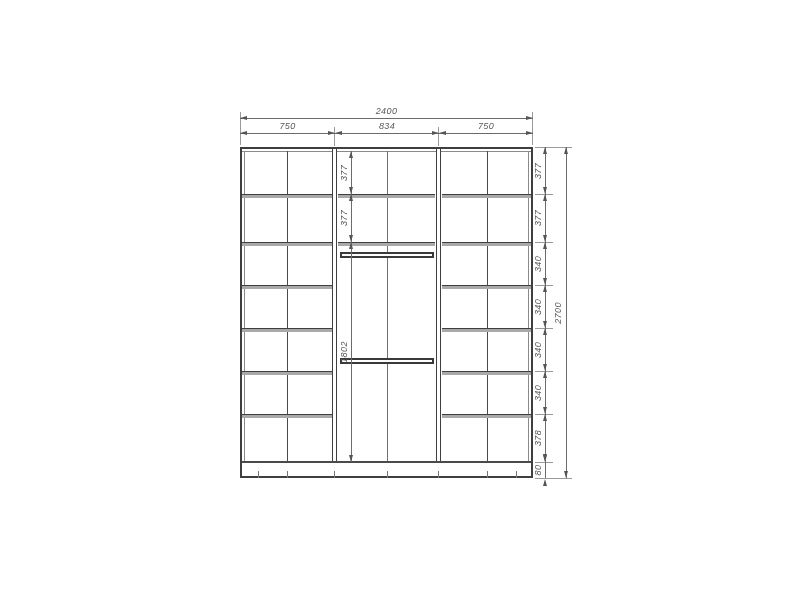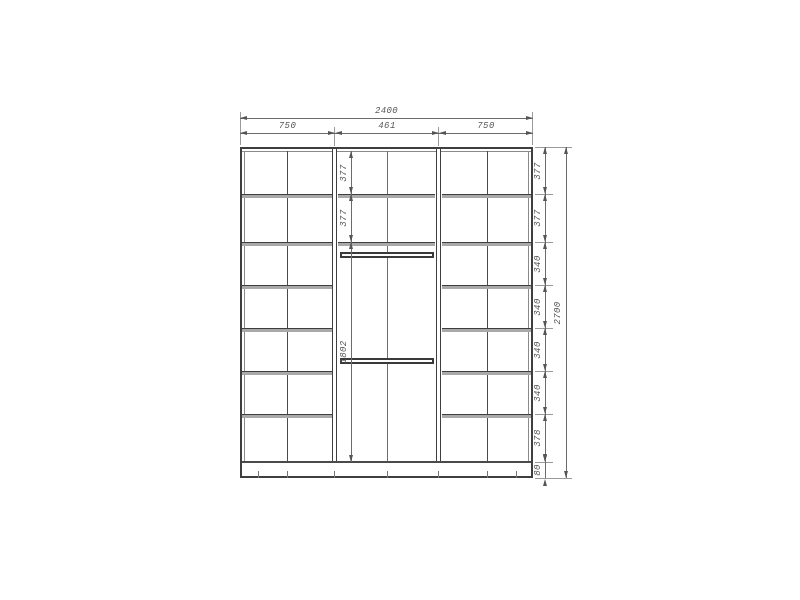--- a/index.html
+++ b/index.html
@@ -1,17 +1,17 @@
 <!DOCTYPE html>
 <html><head>
 <meta charset="utf-8">
 <style>
   html,body{margin:0;padding:0;background:#ffffff;}
   #canvas{position:relative;width:749px;height:600px;background:#ffffff;overflow:hidden;
-          font-family:Liberation Mono, monospace;}
+          font-family:Liberation Sans, sans-serif;}
   
   .frame{position:absolute;border:2px solid #3f3f3f;box-sizing:border-box;background:transparent;}
   .line{position:absolute;background:#4a4a4a;}
   .thin{background:#8a8a8a;}
   .joint{background:#6f6f6f;}
   .shelf{position:absolute;height:3px;background:#a9a9a9;border-top:1px solid #3f3f3f;box-sizing:content-box;}
   .divider{position:absolute;width:5px;border-left:1px solid #3f3f3f;border-right:1px solid #3f3f3f;background:#fff;box-sizing:border-box;}
   .rod{position:absolute;height:6px;border:2px solid #3a3a3a;border-left-width:2px;border-right-width:2px;background:#fff;box-sizing:border-box;}
   .foot{position:absolute;width:1px;height:7px;background:#777;}
   
@@ -85,21 +85,21 @@
   <div class="ext" style="left:334px;top:127px;width:1px;height:19px;"></div>
   <div class="ext" style="left:438px;top:127px;width:1px;height:19px;"></div>
 
   <div class="hdim" style="left:240px;top:118px;width:293px;">
     <span class="lbl">2400</span>
   </div>
   <div class="hdim" style="left:240px;top:133px;width:95px;">
     <span class="lbl">750</span>
   </div>
   <div class="hdim" style="left:335px;top:133px;width:104px;">
-    <span class="lbl">461</span>
+    <span class="lbl">834</span>
   </div>
   <div class="hdim" style="left:439px;top:133px;width:94px;">
     <span class="lbl">750</span>
   </div>
 
   <div class="ext" style="left:535px;top:147px;width:37px;height:1px;"></div>
   <div class="ext" style="left:535px;top:194px;width:18px;height:1px;"></div>
   <div class="ext" style="left:535px;top:242px;width:18px;height:1px;"></div>
   <div class="ext" style="left:535px;top:285px;width:18px;height:1px;"></div>
   <div class="ext" style="left:535px;top:328px;width:18px;height:1px;"></div>

